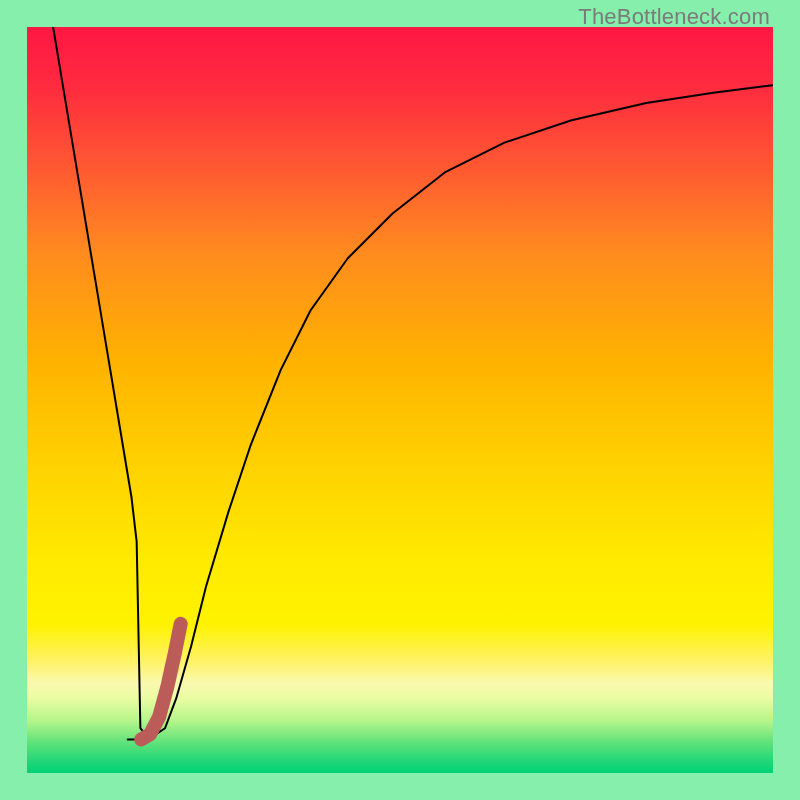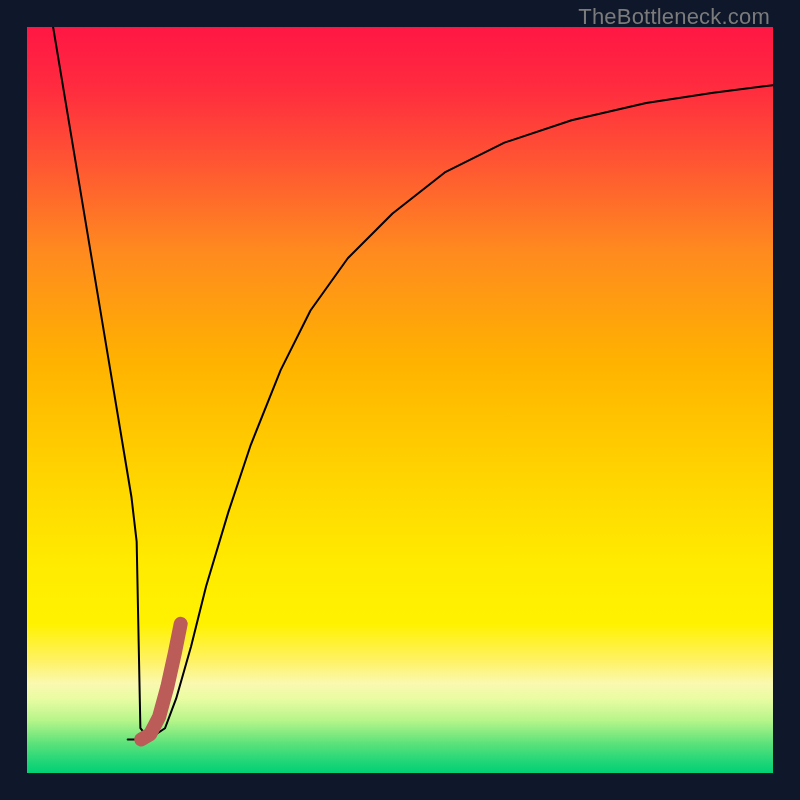--- a/index.html
+++ b/index.html
@@ -1,17 +1,17 @@
 <!DOCTYPE html>
 <html><head>
 <meta charset="utf-8">
 <style>
   * { margin: 0; padding: 0; box-sizing: border-box; }
   body { width: 800px; height: 800px; background: #000; position: relative; font-family: Arial, sans-serif; }
-  .frame { position: absolute; top: 0; left: 0; width: 800px; height: 800px; background: #0f172a; }
+  .frame { position: absolute; top: 0; left: 0; width: 800px; height: 800px; background: #86efac; }
   .plot-area { position: absolute; top: 27px; left: 27px; width: 746px; height: 746px; }
   .watermark { position: absolute; top: 4px; right: 30px; color: #7b7b7b; font-size: 22px; font-weight: 500; letter-spacing: 0.2px; }
   svg { display: block; }
 </style>
 </head>
 <body>
 
 <div class="frame">
   <div class="watermark">TheBottleneck.com</div>
   <div class="plot-area">

